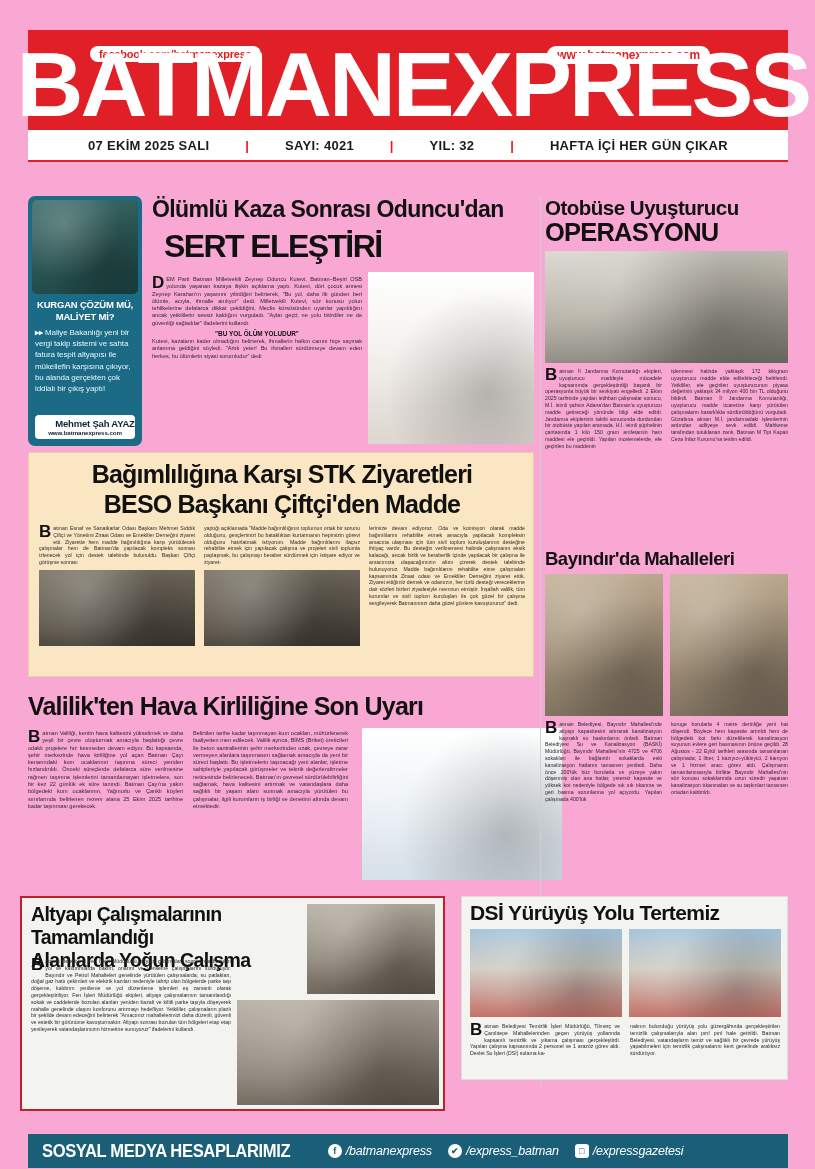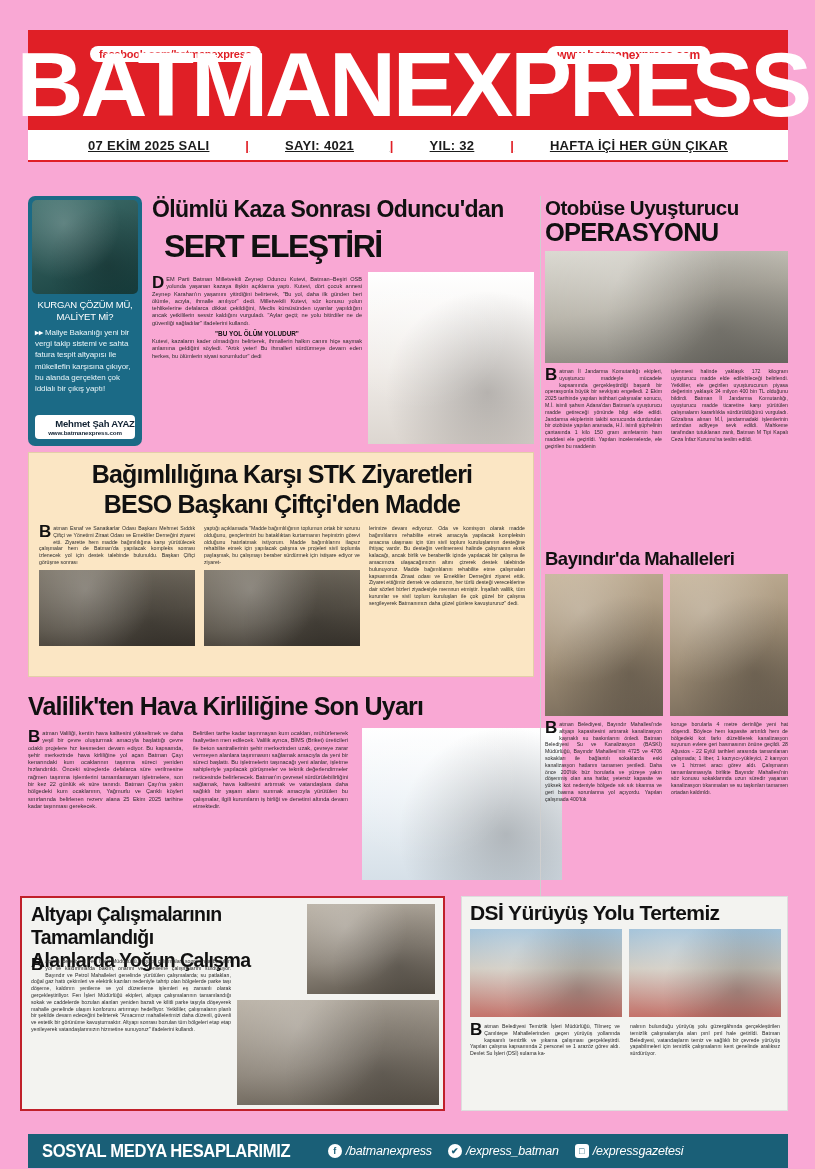--- a/index.html
+++ b/index.html
@@ -59,21 +59,20 @@
     width: 760px; height: 32px;
     background: #ffffff;
     border-bottom: 2px solid #e01f26;
   }
   .infostrip-inner {
     position: absolute; left: 60px; top: 0;
     width: 640px; height: 30px;
     display: flex; align-items: center; justify-content: space-between;
     font-weight: bold; font-size: 13px; color: #1b1b1b;
     letter-spacing: 0.3px;
-    text-decoration: underline;
   }
   .infostrip-inner .sep { color: #e01f26; font-weight: bold; }
   .corner-notch {
     position: absolute; right: 0; top: 0;
     width: 0; height: 0;
     border-left: 22px solid transparent;
     border-top: 30px solid #ffffff;
   }
 
   
@@ -120,21 +119,21 @@
     background: #1b6a86;
     border-radius: 7px;
     overflow: hidden;
   }
   .colbox-photo {
     position: absolute; left: 4px; top: 4px; width: 106px; height: 94px;
     border-radius: 5px;
   }
   .colbox-title {
     position: absolute; left: 5px; top: 103px; width: 104px;
-    color: #ffffff; font-weight: normal; font-size: 9.5px;
+    color: #ffffff; font-weight: bold; font-size: 9.5px;
     line-height: 12px; text-align: center; letter-spacing: -0.2px;
   }
   .colbox-text {
     position: absolute; left: 7px; top: 131px; width: 100px;
     color: #e8f4f8; font-size: 8px; line-height: 11.2px;
     text-align: left; letter-spacing: -0.1px;
   }
   .colbox-text .arrow { color: #ffffff; font-weight: bold; }
   .colbox-name {
     position: absolute; left: 7px; bottom: 7px; width: 100px;
@@ -210,21 +209,21 @@
 
   .bayindir { position: absolute; left: 545px; top: 548px; width: 243px; }
   .bay-h1 { font-size: 18.5px; line-height: 21px; letter-spacing: -0.5px; }
   .bay-h2 { font-size: 25px; line-height: 27px; letter-spacing: -0.8px; }
   .bay-photos { display: flex; gap: 7px; margin-top: 5px; }
   .bay-photos .p { width: 118px; height: 142px; }
 
   
   .dsi {
     position: absolute; left: 461px; top: 896px;
-    width: 327px; height: 215px;
+    width: 327px; height: 184px;
     background: #f3f3f0; border: 1px solid #dddddd;
   }
   .dsi-h1 {
     position: absolute; left: 8px; top: 4px; width: 311px;
     font-size: 21px; line-height: 24px; letter-spacing: -0.6px;
   }
   .dsi-photos {
     position: absolute; left: 8px; top: 32px; width: 311px; height: 88px;
     display: flex; gap: 7px;
   }

